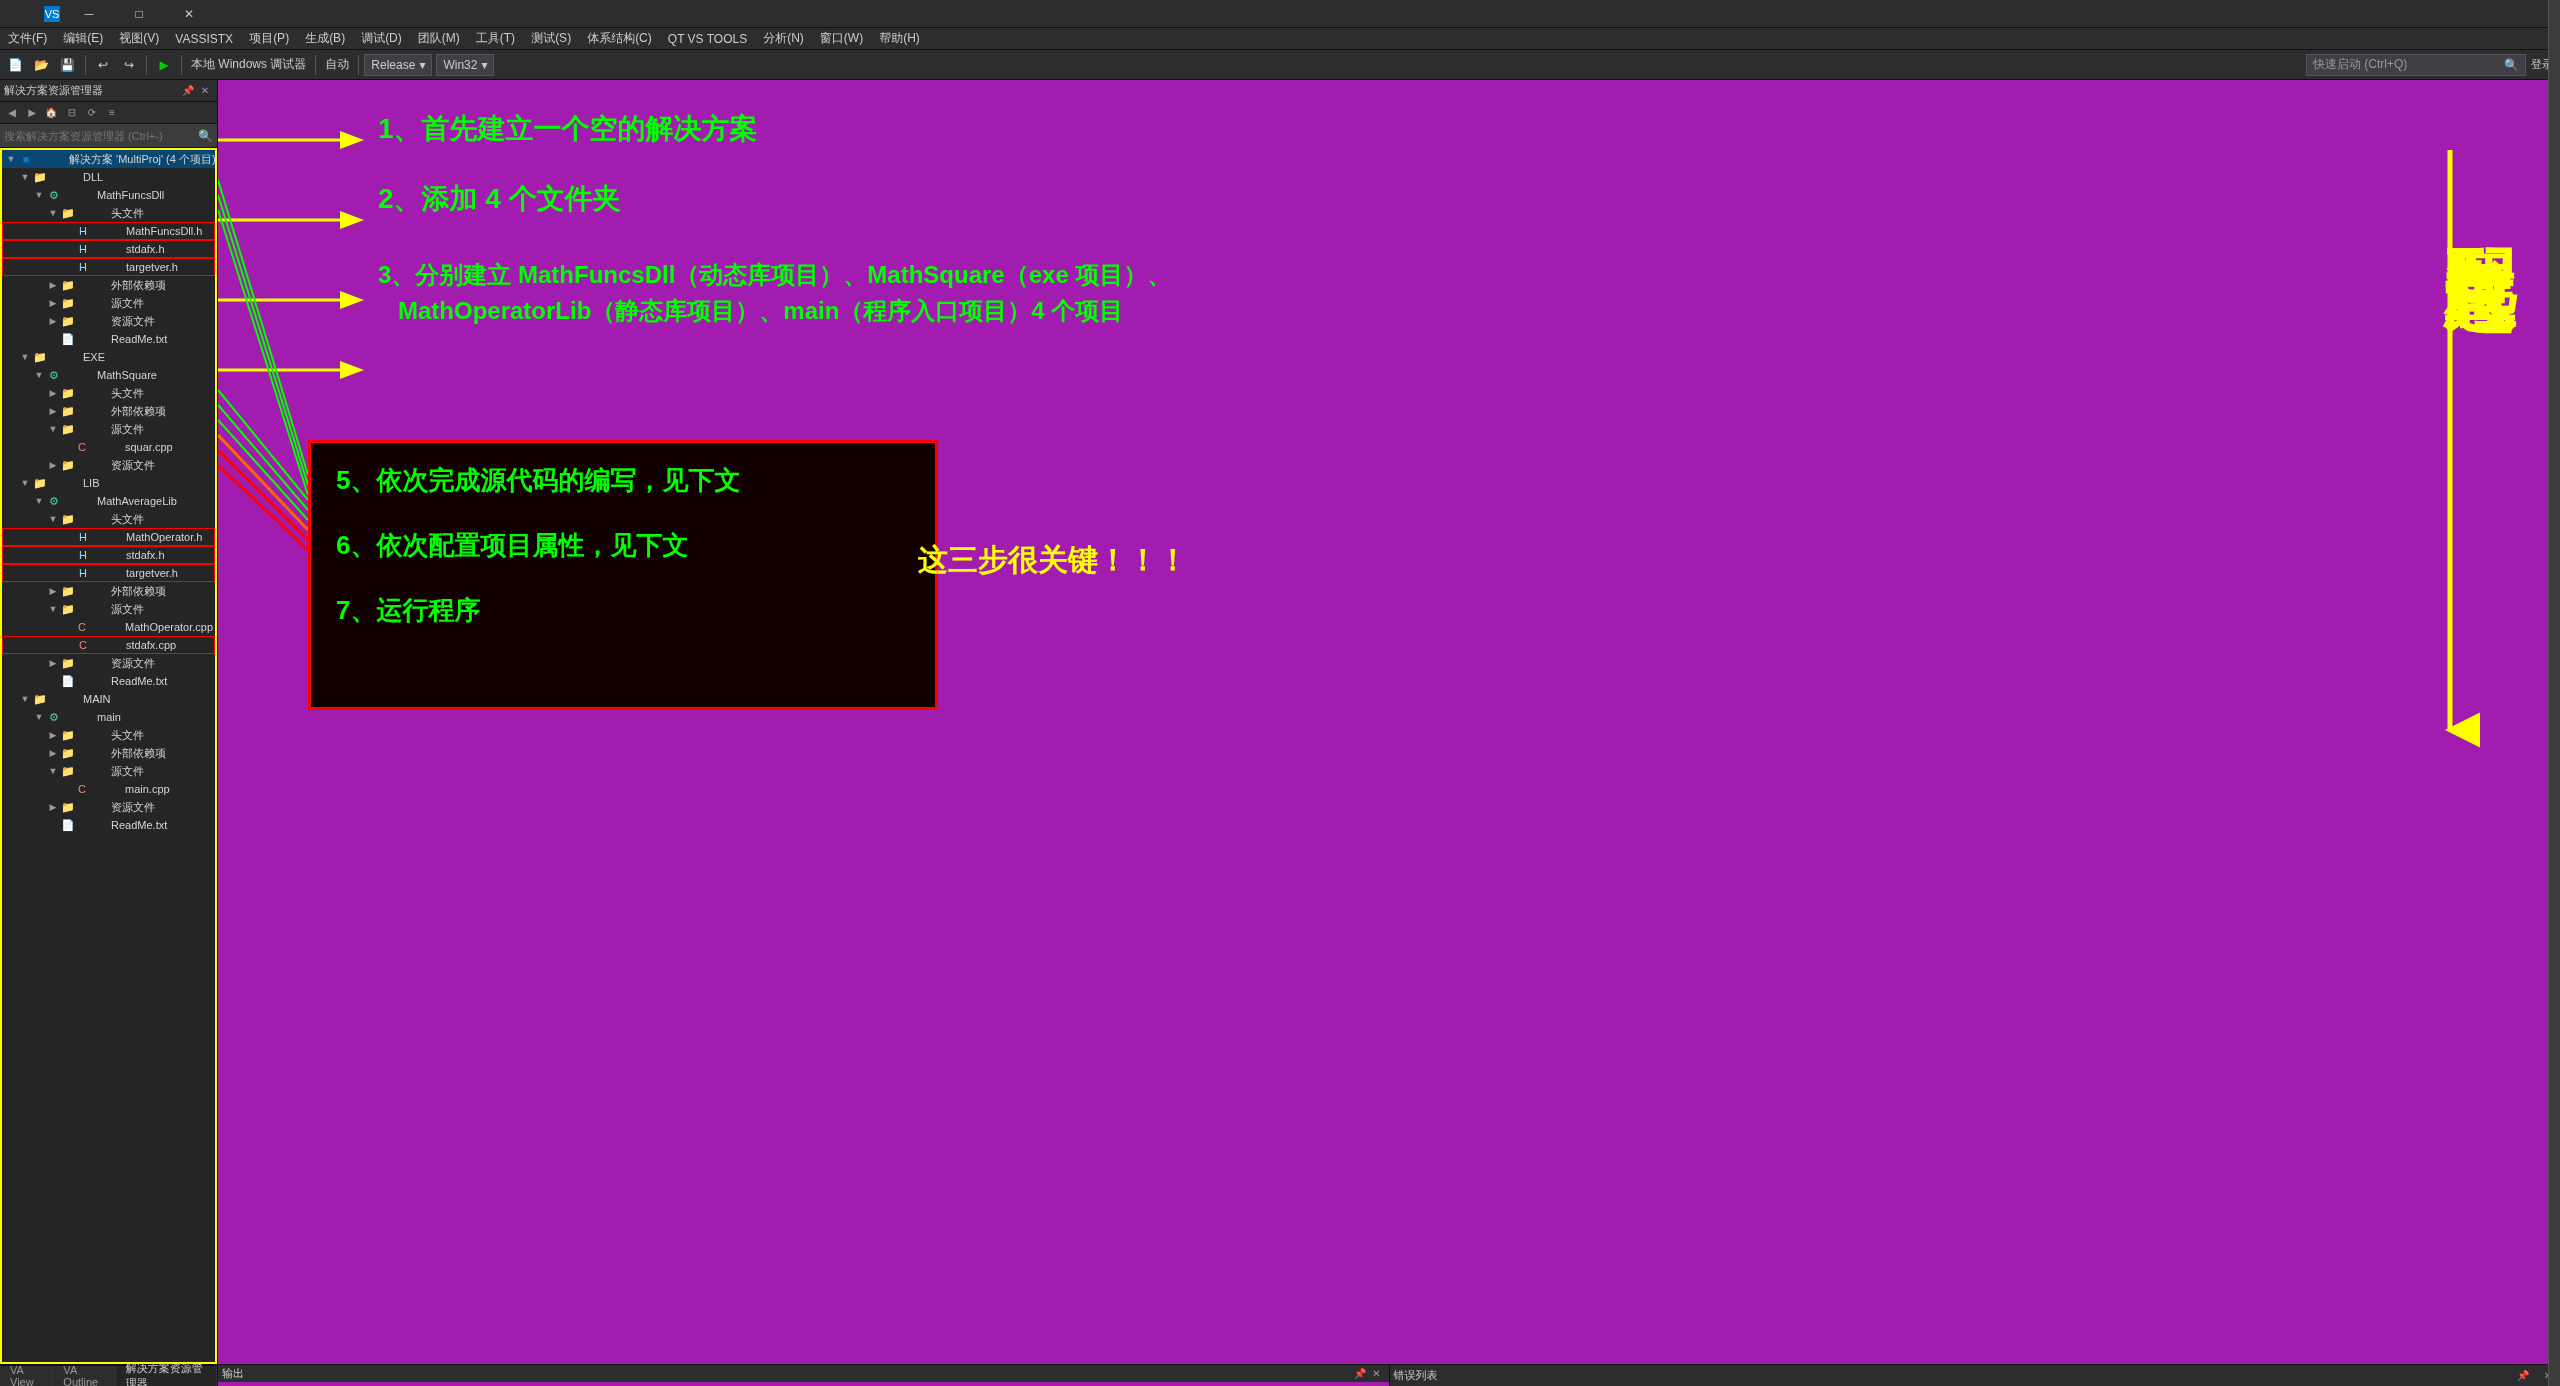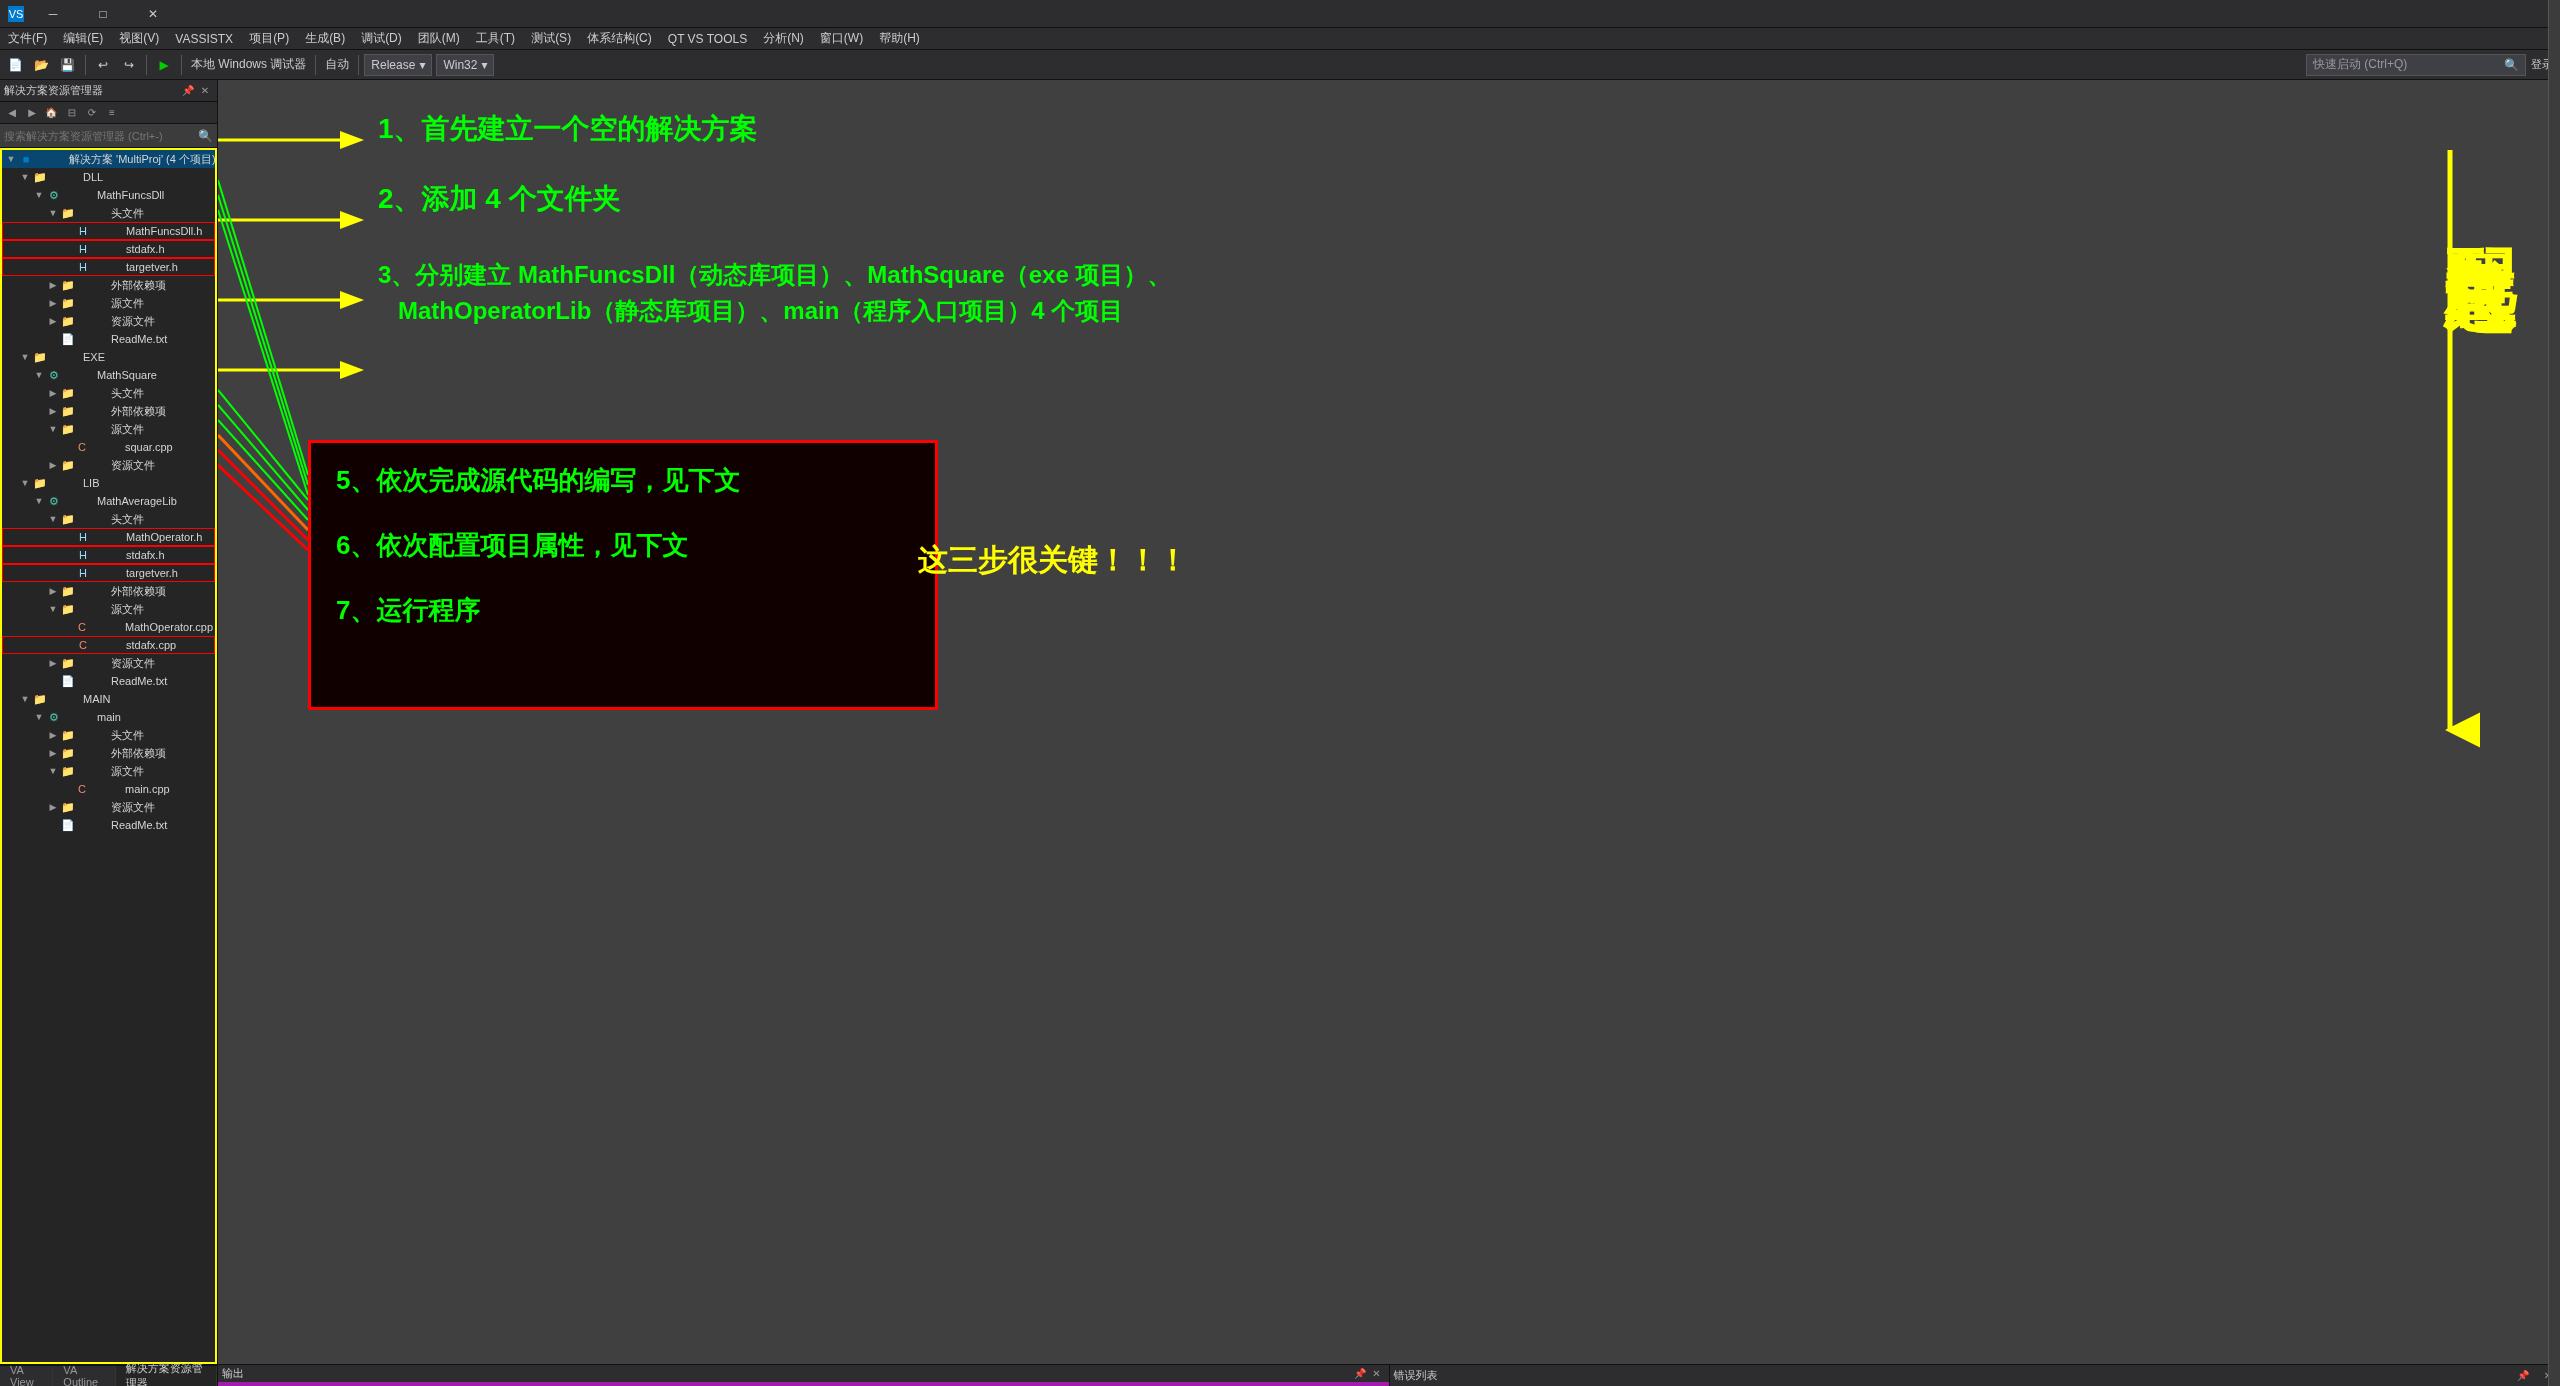--- a/index.html
+++ b/index.html
@@ -21,20 +21,21 @@
       padding: 0 8px;
       border-bottom: 1px solid #111;
     }
     #titlebar-icon {
       width: 16px; height: 16px;
       background: #007acc;
       margin-right: 6px;
       font-size: 11px;
       display: flex; align-items: center; justify-content: center;
       color: white;
+      margin-left: 36px;
     }
     #titlebar-title {
       color: #ccc;
       font-size: 12px;
       flex: 1;
     }
     #titlebar-controls {
       display: flex; gap: 4px;
     }
     .tb-btn {
@@ -187,21 +188,21 @@
     .tree-label { font-size: 11px; margin-left: 32px; }
 
     
     .tree-item.red-box {
       border: 1px solid red;
     }
 
     
     #central-area {
       flex: 1;
-      background: #404040;
+      background: #a21caf;
       position: relative;
       overflow: hidden;
     }
 
     
     #bottom-area {
       height: 200px;
       display: flex;
       border-top: 1px solid #111;
     }

